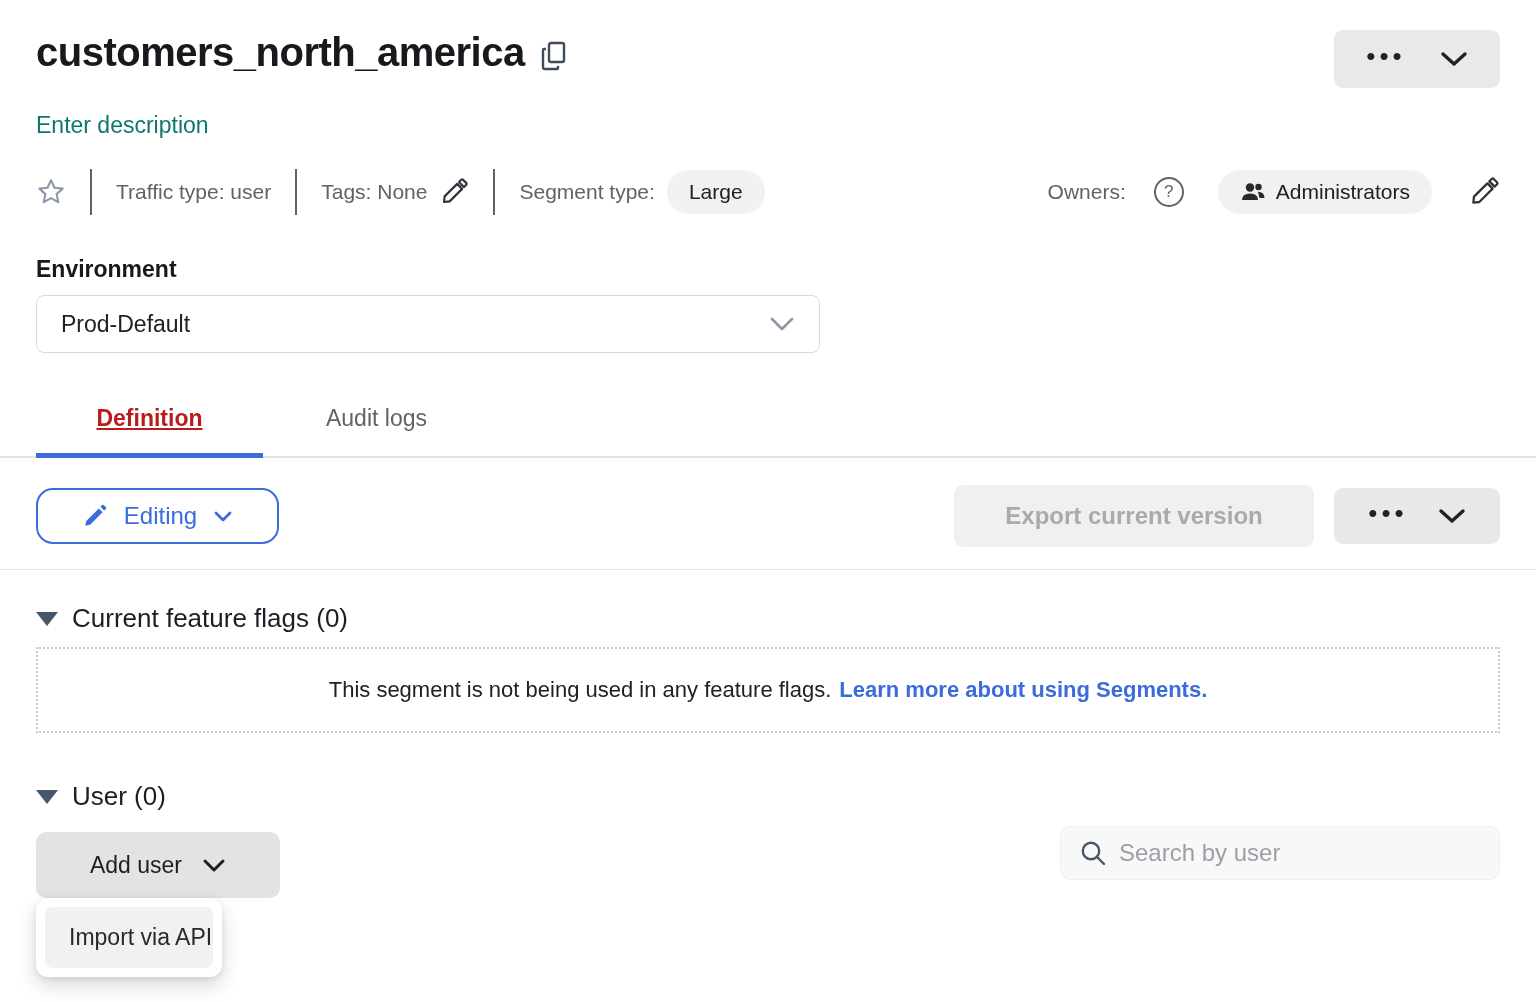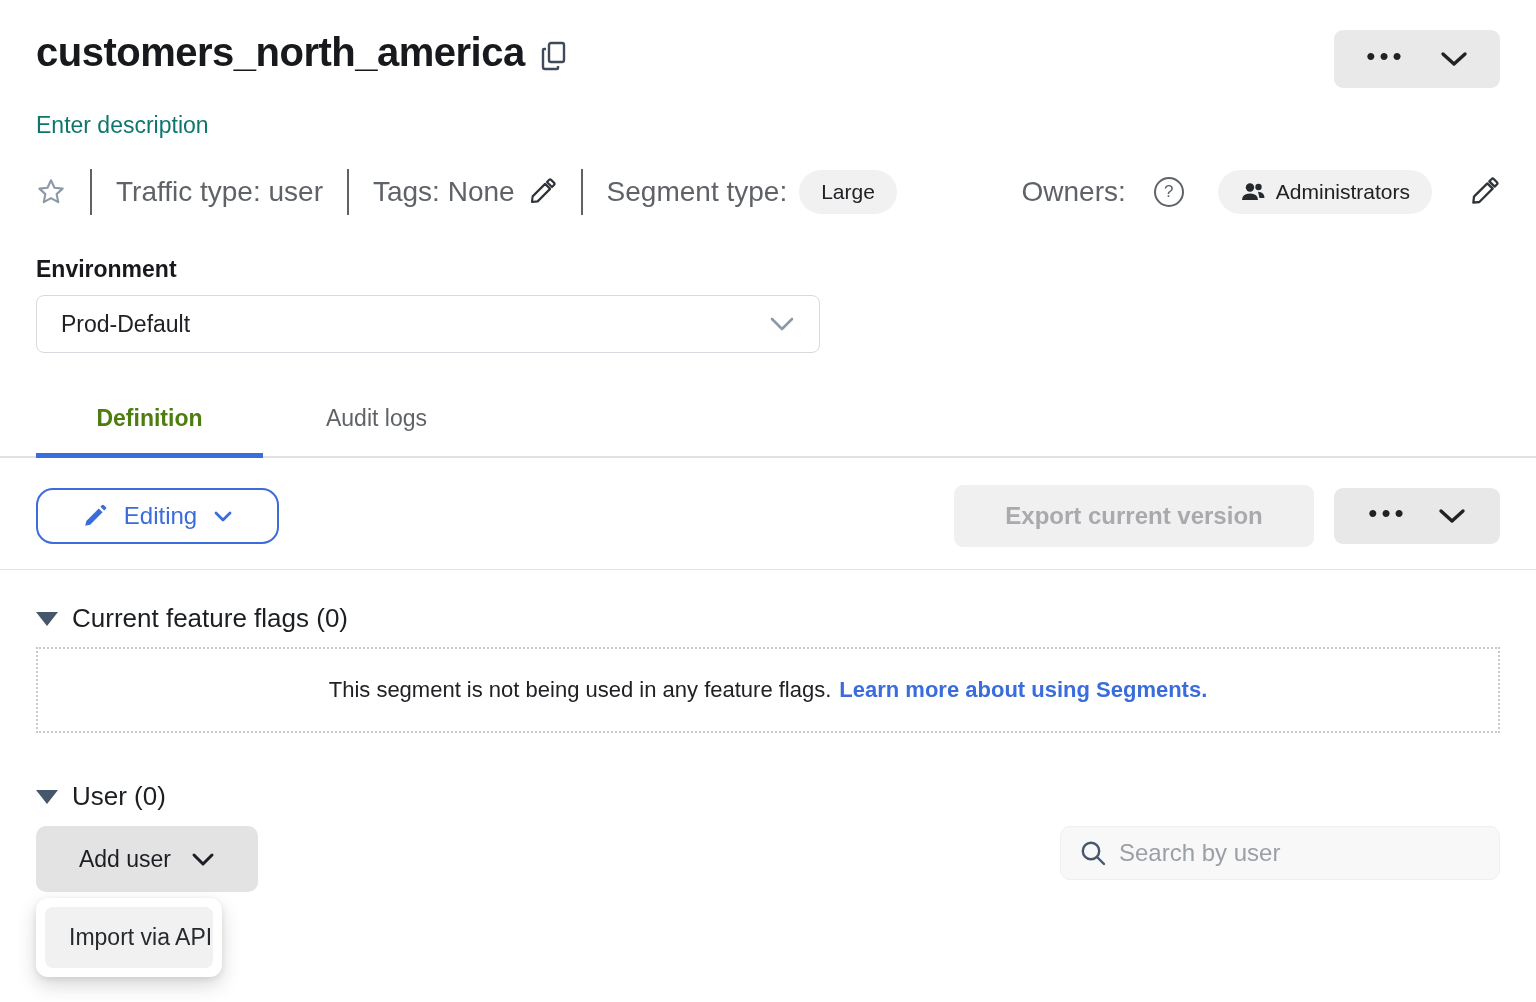--- a/index.html
+++ b/index.html
@@ -14,39 +14,39 @@
   .copy-icon { margin-top:6px; cursor:pointer; }
   .more-btn { width:166px; height:58px; background:#e9e9ea; border:none; border-radius:9px;
     display:flex; align-items:center; justify-content:center; gap:34px; cursor:pointer; }
   .dots { font-size:26px; letter-spacing:4px; color:#222; line-height:1; padding-bottom:6px; }
   .desc { margin-top:24px; font-size:23px; color:#0f766e; }
 
   
   .meta-row { margin-top:29px; display:flex; align-items:center; height:48px; }
   .meta-left { display:flex; align-items:center; }
   .meta-sep { width:2px; height:46px; background:#5f6368; margin:0 24px; }
-  .meta-text { font-size:28px; color:#5f6368; }
+  .meta-text { font-size:21px; color:#5f6368; }
   .meta-item { display:flex; align-items:center; gap:12px; }
   .pill { display:inline-flex; align-items:center; gap:10px; background:#f1f1f2;
     border-radius:24px; padding:10px 22px; font-size:21px; color:#202124; }
   .meta-right { margin-left:auto; display:flex; align-items:center; gap:28px; }
   .help-circle { width:30px; height:30px; border:2px solid #5f6368; border-radius:50%;
     display:flex; align-items:center; justify-content:center; font-size:17px; color:#5f6368; cursor:pointer; }
   .star { cursor:pointer; }
 
   
   .env-label { margin-top:40px; font-size:23px; font-weight:700; color:#17191c; }
   .env-select { margin-top:12px; width:784px; height:58px; border:1px solid #d7dade; border-radius:8px;
     display:flex; align-items:center; justify-content:space-between; padding:0 24px;
     font-size:23px; color:#202124; cursor:pointer; background:#fff; }
 
   
   .tabs { margin-top:38px; display:flex; border-bottom:2px solid #e1e1e1; margin-left:-36px; margin-right:-36px; padding:0 36px; }
   .tab { width:227px; text-align:center; padding:14px 0 24px 0; font-size:23px; cursor:pointer; position:relative; }
-  .tab.active { font-weight:700; color:#4d7c0f; }
+  .tab.active { font-weight:700; color:#b91c1c;text-decoration:underline; }
   .tab.active::after { content:""; position:absolute; left:0; right:0; bottom:-2px; height:5px; background:#3b6cdb; }
   .tab.inactive { color:#5f6368; font-weight:500; }
 
   
   .toolbar { margin-top:27px; display:flex; align-items:center; }
   .editing-btn { width:243px; height:56px; border:2px solid #3b6cdb; background:#fff; border-radius:17px;
     display:flex; align-items:center; justify-content:center; gap:16px; cursor:pointer;
     color:#3b6cdb; font-size:24px; font-weight:500; }
   .toolbar-right { margin-left:auto; display:flex; align-items:center; gap:20px; }
   .export-btn { width:360px; height:62px; background:#f0f0f1; border:none; border-radius:9px;
@@ -61,23 +61,23 @@
   .section-header.user { margin-top:48px; }
   .tri-down { width:0; height:0; border-left:11px solid transparent; border-right:11px solid transparent;
     border-top:14px solid #46576b; }
   .section-title { font-size:26px; color:#1b1e22; }
   .dotted-box { margin-top:13px; height:86px; border:2px dotted #c9c9c9;
     display:flex; align-items:center; justify-content:center; font-size:22px; color:#202124; }
   .dotted-box .link { color:#3b6cdb; font-weight:700; margin-left:8px; text-decoration:none; cursor:pointer; }
 
   
   .user-row { margin-top:14px; display:flex; align-items:flex-start; position:relative; }
-  .adduser-btn { width:222px; height:66px; background:#e3e3e4; border:none; border-radius:10px;
+  .adduser-btn { width:244px; height:66px; background:#e3e3e4; border:none; border-radius:10px;
     display:flex; align-items:center; justify-content:center; gap:20px;
-    font-size:23px; color:#1b1e22; cursor:pointer; }
+    font-size:23px; color:#1b1e22; cursor:pointer;margin-top:6px; }
   .search-box { margin-left:auto; width:440px; height:54px; background:#f8f8f9; border:1px solid #efeff2;
     border-radius:10px; display:flex; align-items:center; padding:0 18px; gap:12px; }
   .search-box input { border:none; outline:none; background:transparent; font-size:24px; color:#202124;
     width:100%; font-family:Liberation Sans, sans-serif; }
   .search-box input::placeholder { color:#9aa0a6; }
 
   .menu { position:absolute; left:0; top:72px; width:186px; background:#ffffff; border-radius:12px;
     padding:9px; box-shadow:0 8px 20px rgba(0,0,0,0.16), 0 2px 6px rgba(0,0,0,0.08); z-index:5; }
   .menu-item { background:#f1f1f2; border-radius:8px; padding:17px 0 17px 24px; font-size:23px;
     color:#26292d; cursor:pointer; }

